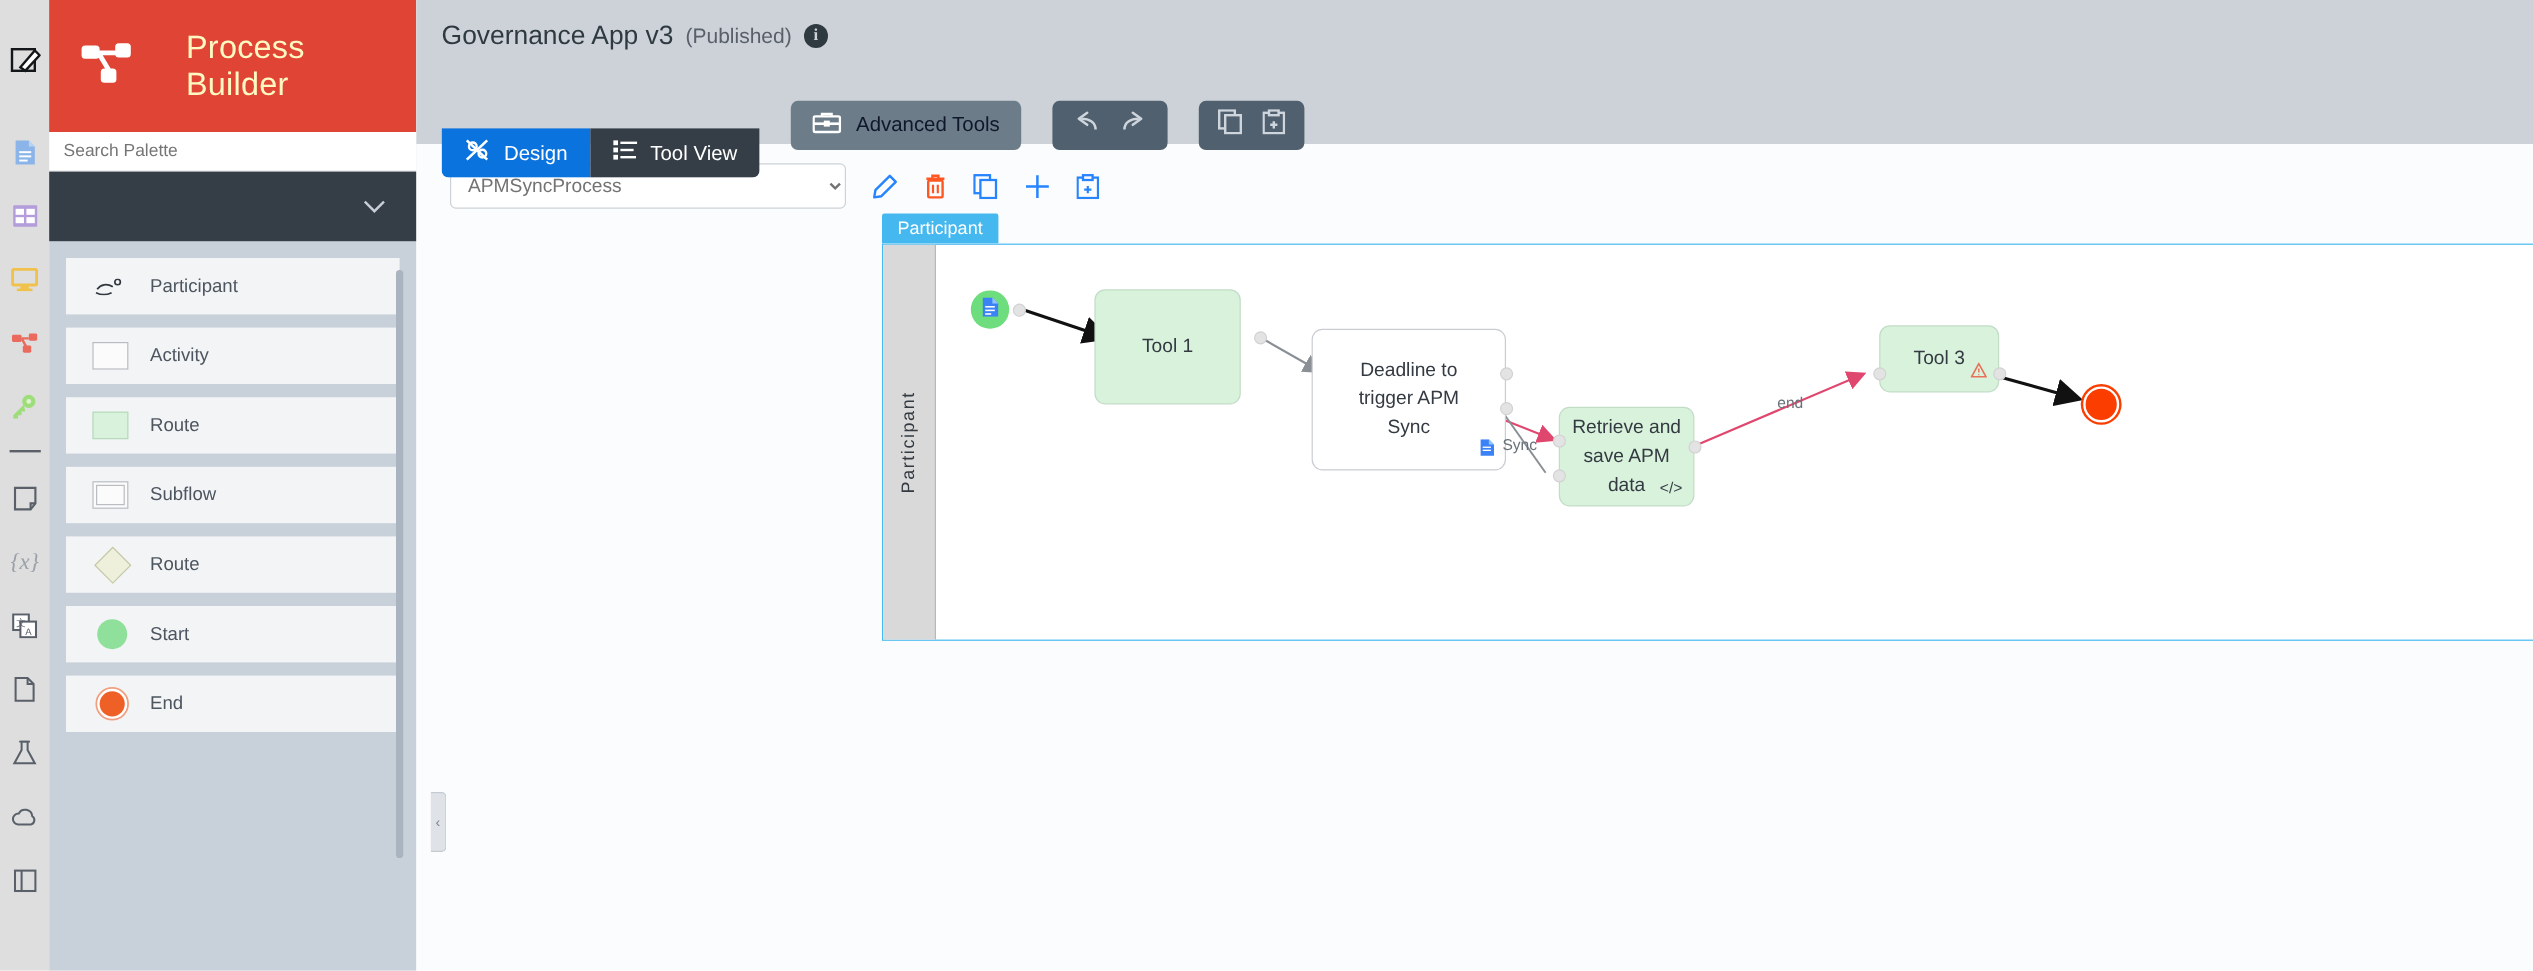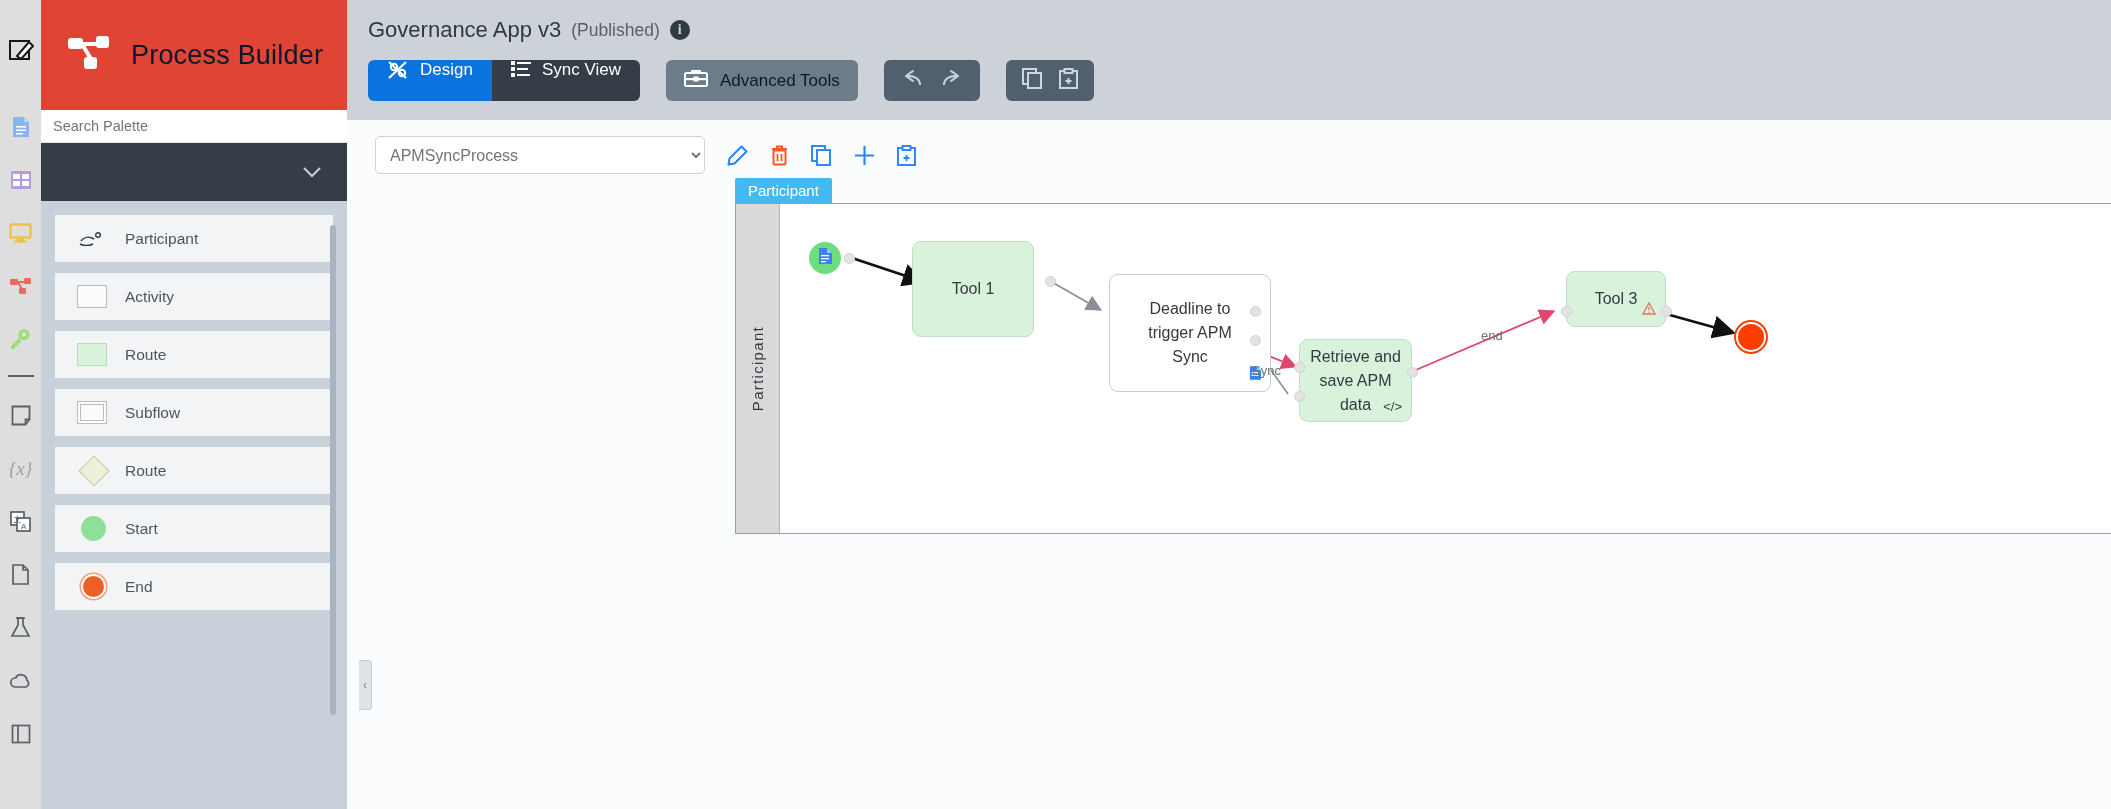--- a/index.html
+++ b/index.html
@@ -32,21 +32,21 @@
   
   .palette {
     width: 306px; flex: 0 0 306px; height: 809px;
     background: #c8d0da;
     position: relative;
   }
   .brand {
     height: 110px; background: #e04434;
     display: flex; align-items: center; gap: 18px; padding-left: 26px;
   }
-  .brand-title { color: #0f172a; font-size: 27px; font-weight: 400; letter-spacing: .2px; }
+  .brand-title { color: #fef9c3; font-size: 27px; font-weight: 400; letter-spacing: .2px; margin-left: 24px; }
   .search {
     height: 33px; background: #ffffff; display: flex; align-items: center;
     padding-left: 12px; border-bottom: 1px solid #e4e4e4;
   }
   .search input {
     border: none; outline: none; width: 100%; font-size: 14.5px;
     color: #6b7178; font-family: "Liberation Sans", sans-serif; background: transparent;
   }
   .group-header {
     height: 58px; background: #353d47;
@@ -93,22 +93,22 @@
   .app-title { font-size: 22px; font-weight: normal; color: #2f3940; }
   .app-state { font-size: 17.5px; color: #596069; }
   .info-icon {
     width: 20px; height: 20px; border-radius: 50%; background: #2f3940; color: #ccd2d8;
     font-size: 14px; font-weight: bold; display: flex; align-items: center;
     justify-content: center; font-family: "Liberation Serif", serif; cursor: pointer;
   }
   .btn-row { display: flex; align-items: center; gap: 26px; margin-top: 10px; }
   .seg { display: flex; border-radius: 6px; overflow: hidden; }
   .seg-btn {
-    height: 41px; display: flex; gap: 11px;
-    padding: 0 19px; font-size: 17px; color: #ffffff; cursor: pointer;
+    height: 41px; display: flex; align-items: center; gap: 11px;
+    padding: 0 19px; font-size: 17px; color: #ffffff; cursor: pointer; margin-top: 47px;
   }
   .seg-btn.active { background: #0b73de; }
   .seg-btn.idle { background: #353d47; }
   .tool-btn {
     height: 41px; background: #6d7c89; border-radius: 6px; display: flex;
     align-items: center; gap: 12px; padding: 0 18px; color: #0f172a;
     font-size: 17px; cursor: pointer;
   }
   .icon-btn-group {
     height: 41px; background: #51606e; border-radius: 6px; display: flex;
@@ -367,21 +367,21 @@
             <span>
               <svg width="20" height="18" viewBox="0 0 20 18">
                   <rect x="0" y="1" width="4" height="4" fill="#ffffff"></rect>
                   <rect x="0" y="7" width="4" height="4" fill="#ffffff"></rect>
                   <rect x="0" y="13" width="4" height="4" fill="#ffffff"></rect>
                   <rect x="6" y="2" width="14" height="2" fill="#ffffff"></rect>
                   <rect x="6" y="8" width="11" height="2" fill="#ffffff"></rect>
                   <rect x="6" y="14" width="13" height="2" fill="#ffffff"></rect>
                 </svg>
             </span>
-            <span>Sync View</span>
+            <span>Tool View</span>
           </div>
         </div>
 
         <div class="tool-btn">
           <span>
             <svg width="24" height="20" viewBox="0 0 24 20">
                 <rect x="1" y="5" width="22" height="13" rx="1.5" fill="none" stroke="#ffffff" stroke-width="2"></rect>
                 <path d="M8 5V3h8v2" fill="none" stroke="#ffffff" stroke-width="2"></path>
                 <rect x="1" y="10" width="22" height="2.2" fill="#ffffff"></rect>
                 <rect x="9.5" y="8.5" width="5" height="5" fill="#ffffff"></rect>
@@ -506,21 +506,21 @@
               </svg>
           </span>
         </div>
         <span class="port" style="left:108px;top:49px;"></span>
 
         <div class="node node-box tool" style="left:176px;top:37px;width:122px;height:96px;">
           <span>Tool 1</span>
         </div>
         <span class="port" style="left:309px;top:72px;"></span>
 
-        <div class="node node-box activity" style="left:357px;top:70px;width:162px;height:118px;flex-direction:column;padding:0 20px;margin-left:16px;">
+        <div class="node node-box activity" style="left:357px;top:70px;width:162px;height:118px;flex-direction:column;padding:0 20px;">
           <span>Deadline to trigger APM Sync</span>
           <span class="node-badge">
             <svg width="12" height="14" viewBox="0 0 14 16">
                 <path d="M1 0h8l5 5v11H1z" fill="#3b82f6"></path>
                 <path d="M9 0v5h5" fill="#93c5fd"></path>
                 <rect x="3" y="7" width="8" height="1.3" fill="#ffffff"></rect>
                 <rect x="3" y="10" width="8" height="1.3" fill="#ffffff"></rect>
               </svg>
           </span>
         </div>

